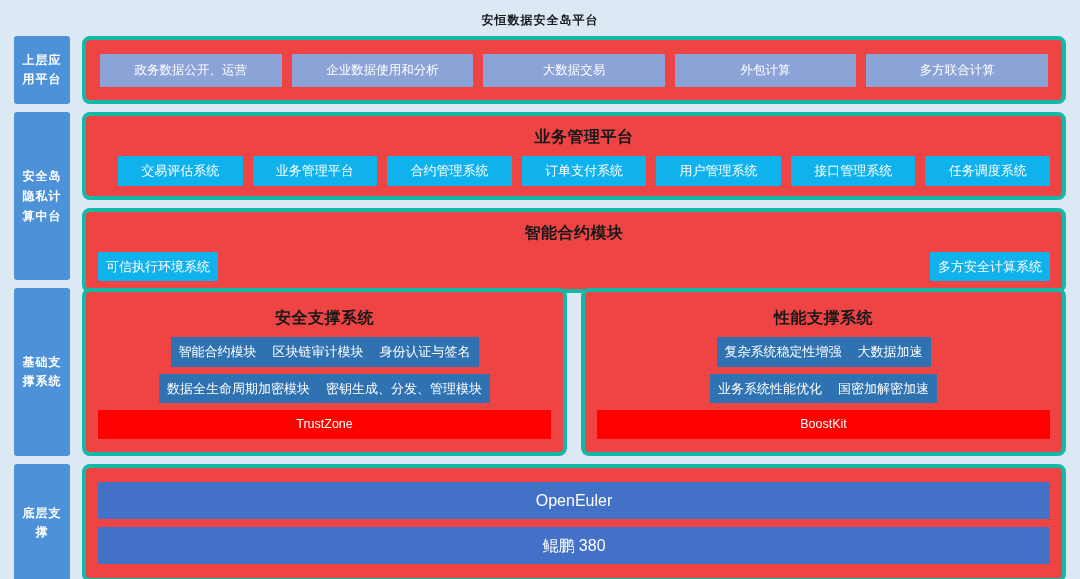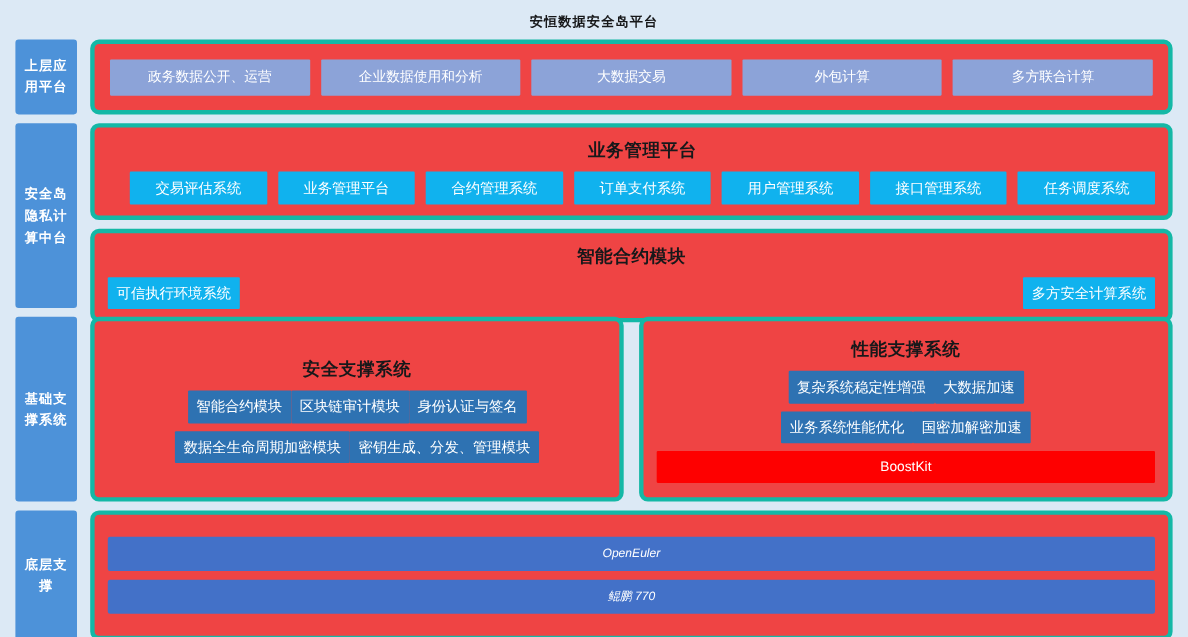--- a/index.html
+++ b/index.html
@@ -128,25 +128,24 @@
 
   .chip-red {
     background: #fe0000;
     font-size: 12.5px;
     padding: 7px 8px;
     width: 100%;
   }
 
   .chip-base {
     background: #4371c8;
-    font-size: 11px;
+    font-size: 16px;
     padding: 9px 8px;
     width: 100%;
     border-radius: 2px;
-    font-style: italic;
   }
 
   
   #row-app { height: 68px; margin-top: 2px; }
   #row-app .panel { padding: 10px 14px; }
 
   #row-core { height: 168px; }
   #row-core .tier-tab { line-height: 20px; }
   #row-core .panel.biz { padding-bottom: 10px; padding-left: 32px; }
 
@@ -226,20 +225,23 @@
         <div class="module-rows">
           <div class="mod-row">
             <div class="chip chip-navy">智能合约模块</div>
             <div class="chip chip-navy">区块链审计模块</div>
             <div class="chip chip-navy">身份认证与签名</div>
           </div>
           <div class="mod-row">
             <div class="chip chip-navy">数据全生命周期加密模块</div>
             <div class="chip chip-navy">密钥生成、分发、管理模块</div>
           </div>
+          <div class="mod-row">
+            <div class="chip chip-red">TrustZone</div>
+          </div>
         </div>
       </div>
 
       <div class="panel">
         <div class="panel-title">性能支撑系统</div>
         <div class="module-rows">
           <div class="mod-row">
             <div class="chip chip-navy">复杂系统稳定性增强</div>
             <div class="chip chip-navy">大数据加速</div>
           </div>
@@ -255,19 +257,19 @@
 
     </div>
   </div>
 
   <div class="row" id="row-base">
     <div class="tier-tab">底层支撑</div>
     <div class="tier-body">
       <div class="panel">
         <div class="stack">
           <div class="chip chip-base">OpenEuler</div>
-          <div class="chip chip-base">鲲鹏 770</div>
+          <div class="chip chip-base">鲲鹏 380</div>
         </div>
       </div>
     </div>
   </div>
 
 </div>
 
 </body></html>

